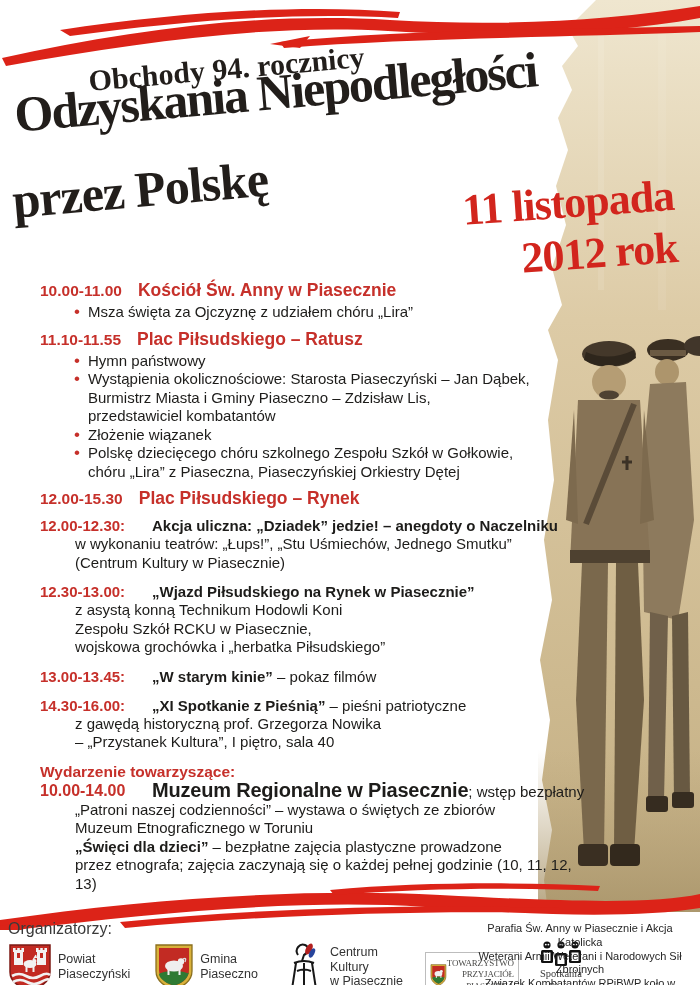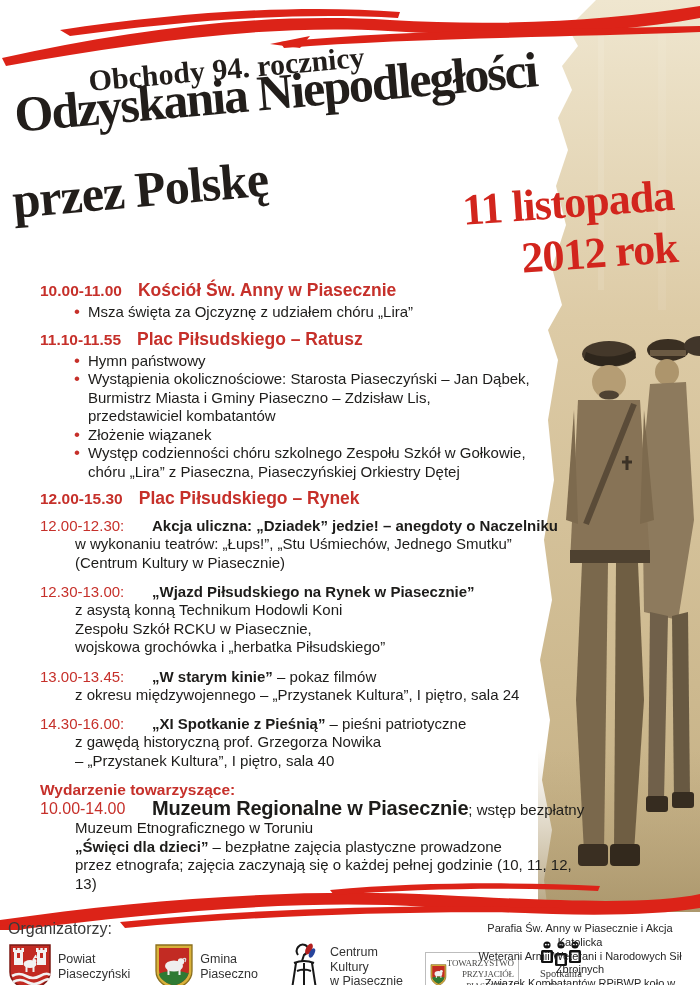--- a/index.html
+++ b/index.html
@@ -23,21 +23,21 @@
   
   .content{position:absolute;left:40px;top:279px;width:548px;z-index:3;color:#1d1c1a;font-size:15px;}
   .venue{margin-bottom:6px;}
   .venue-head{font-weight:bold;line-height:22px;font-size:17.5px;}
   .venue-head .v-time{font-size:15.5px;margin-right:16px;}
   .bullets{padding-left:48px;margin:1px 0 2px 0;}
   .bullet-line{position:relative;line-height:18.5px;}
   .bullet-line.first::before{content:"\2022";position:absolute;left:-14px;font-size:17px;}
   .entry{margin-bottom:10px;}
   .entry-first{display:flex;line-height:19px;}
-  .entry-time{font-weight:normal;width:112px;flex:none;}
+  .entry-time{font-weight:bold;width:112px;flex:none;}
   .entry-title{flex:1;}
   .entry-line{padding-left:35px;line-height:18.5px;}
   .seg-b{font-weight:bold;}
   .seg-r{font-weight:normal;}
   .seg-bigb{font-weight:bold;font-size:20px;letter-spacing:-0.2px;}
   .side-label{font-weight:bold;font-size:15.5px;line-height:19px;margin-top:2px;}
   .side .entry-time{font-size:16px;}
 
   
   .footer{position:absolute;left:0;top:916px;width:700px;height:69px;z-index:5;}
@@ -131,21 +131,21 @@
         </div>
       </div>
       <div class="venue">
         <div class="venue-head" style="color: rgb(198, 48, 42);"><span class="v-time">11.10-11.55</span><span>Plac Piłsudskiego – Ratusz</span></div>
         <div class="bullets">
           <div class="bullet-line first" style="color: rgb(29, 28, 26);">Hymn państwowy</div>
           <div class="bullet-line first" style="color: rgb(29, 28, 26);">Wystąpienia okolicznościowe: Starosta Piaseczyński – Jan Dąbek,</div>
           <div class="bullet-line">Burmistrz Miasta i Gminy Piaseczno – Zdzisław Lis,</div>
           <div class="bullet-line">przedstawiciel kombatantów</div>
           <div class="bullet-line first" style="color: rgb(29, 28, 26);">Złożenie wiązanek</div>
-          <div class="bullet-line first" style="color: rgb(29, 28, 26);">Występ codzienności chóru szkolnego Zespołu Szkół w Gołkowie,</div>
+          <div class="bullet-line first" style="color: rgb(29, 28, 26);">Polskę dziecięcego chóru szkolnego Zespołu Szkół w Gołkowie,</div>
           <div class="bullet-line">chóru „Lira” z Piaseczna, Piaseczyńskiej Orkiestry Dętej</div>
         </div>
       </div>
       <div class="venue">
         <div class="venue-head" style="color: rgb(198, 48, 42);"><span class="v-time">12.00-15.30</span><span>Plac Piłsudskiego – Rynek</span></div>
       </div>
       <div class="entry">
         <div class="entry-first">
           <span class="entry-time" style="color: rgb(198, 48, 42);">12.00-12.30:</span>
           <span class="entry-title"><span class="seg-b">Akcja uliczna: „Dziadek” jedzie! – anegdoty o Naczelniku</span></span>
@@ -160,36 +160,36 @@
         </div>
         <div class="entry-line"><span class="seg-r">z asystą konną Technikum Hodowli Koni</span></div>
         <div class="entry-line"><span class="seg-r">Zespołu Szkół RCKU w Piasecznie,</span></div>
         <div class="entry-line"><span class="seg-r">wojskowa grochówka i „herbatka Piłsudskiego”</span></div>
       </div>
       <div class="entry">
         <div class="entry-first">
           <span class="entry-time" style="color: rgb(198, 48, 42);">13.00-13.45:</span>
           <span class="entry-title"><span class="seg-b">„W starym kinie”</span><span class="seg-r"> – pokaz filmów</span></span>
         </div>
-        <div class="entry-line"><span class="seg-r">z okresu międzywojennego – „Przystanek Kultura”, I piętro, sala 24</span></div>
       </div>
       <div class="entry">
         <div class="entry-first">
           <span class="entry-time" style="color: rgb(198, 48, 42);">14.30-16.00:</span>
           <span class="entry-title"><span class="seg-b">„XI Spotkanie z Pieśnią”</span><span class="seg-r"> – pieśni patriotyczne</span></span>
         </div>
         <div class="entry-line"><span class="seg-r">z gawędą historyczną prof. Grzegorza Nowika</span></div>
         <div class="entry-line"><span class="seg-r">– „Przystanek Kultura”, I piętro, sala 40</span></div>
       </div>
       <div class="side-label" style="color: rgb(198, 48, 42);">Wydarzenie towarzyszące:</div>
       <div class="entry side">
         <div class="entry-first">
           <span class="entry-time" style="color: rgb(198, 48, 42);">10.00-14.00</span>
           <span class="entry-title"><span class="seg-bigb">Muzeum Regionalne w Piasecznie</span><span class="seg-r">; wstęp bezpłatny</span></span>
         </div>
+        <div class="entry-line"><span class="seg-r">„Patroni naszej codzienności” – wystawa o świętych ze zbiorów</span></div>
         <div class="entry-line"><span class="seg-r">Muzeum Etnograficznego w Toruniu</span></div>
         <div class="entry-line"><span class="seg-b">„Święci dla dzieci”</span><span class="seg-r"> – bezpłatne zajęcia plastyczne prowadzone</span></div>
         <div class="entry-line"><span class="seg-r">przez etnografa; zajęcia zaczynają się o każdej pełnej godzinie (10, 11, 12, 13)</span></div>
       </div>
     </div>
 
   <svg class="swirl-bottom" viewBox="0 0 700 52">
     <path fill="#dc2318" d="M0,42 C150,20 310,10 440,17 C570,24 655,26 700,16 L700,30 C640,40 540,38 425,29 C305,21 155,34 0,54 Z"></path>
     <path fill="#dc2318" d="M120,44 C260,30 420,26 560,30 L558,35 C420,32 265,37 125,50 Z"></path>
     <path fill="#dc2318" d="M330,12 C420,4 520,4 600,8 L598,13 C520,9 424,10 334,17 Z"></path>

